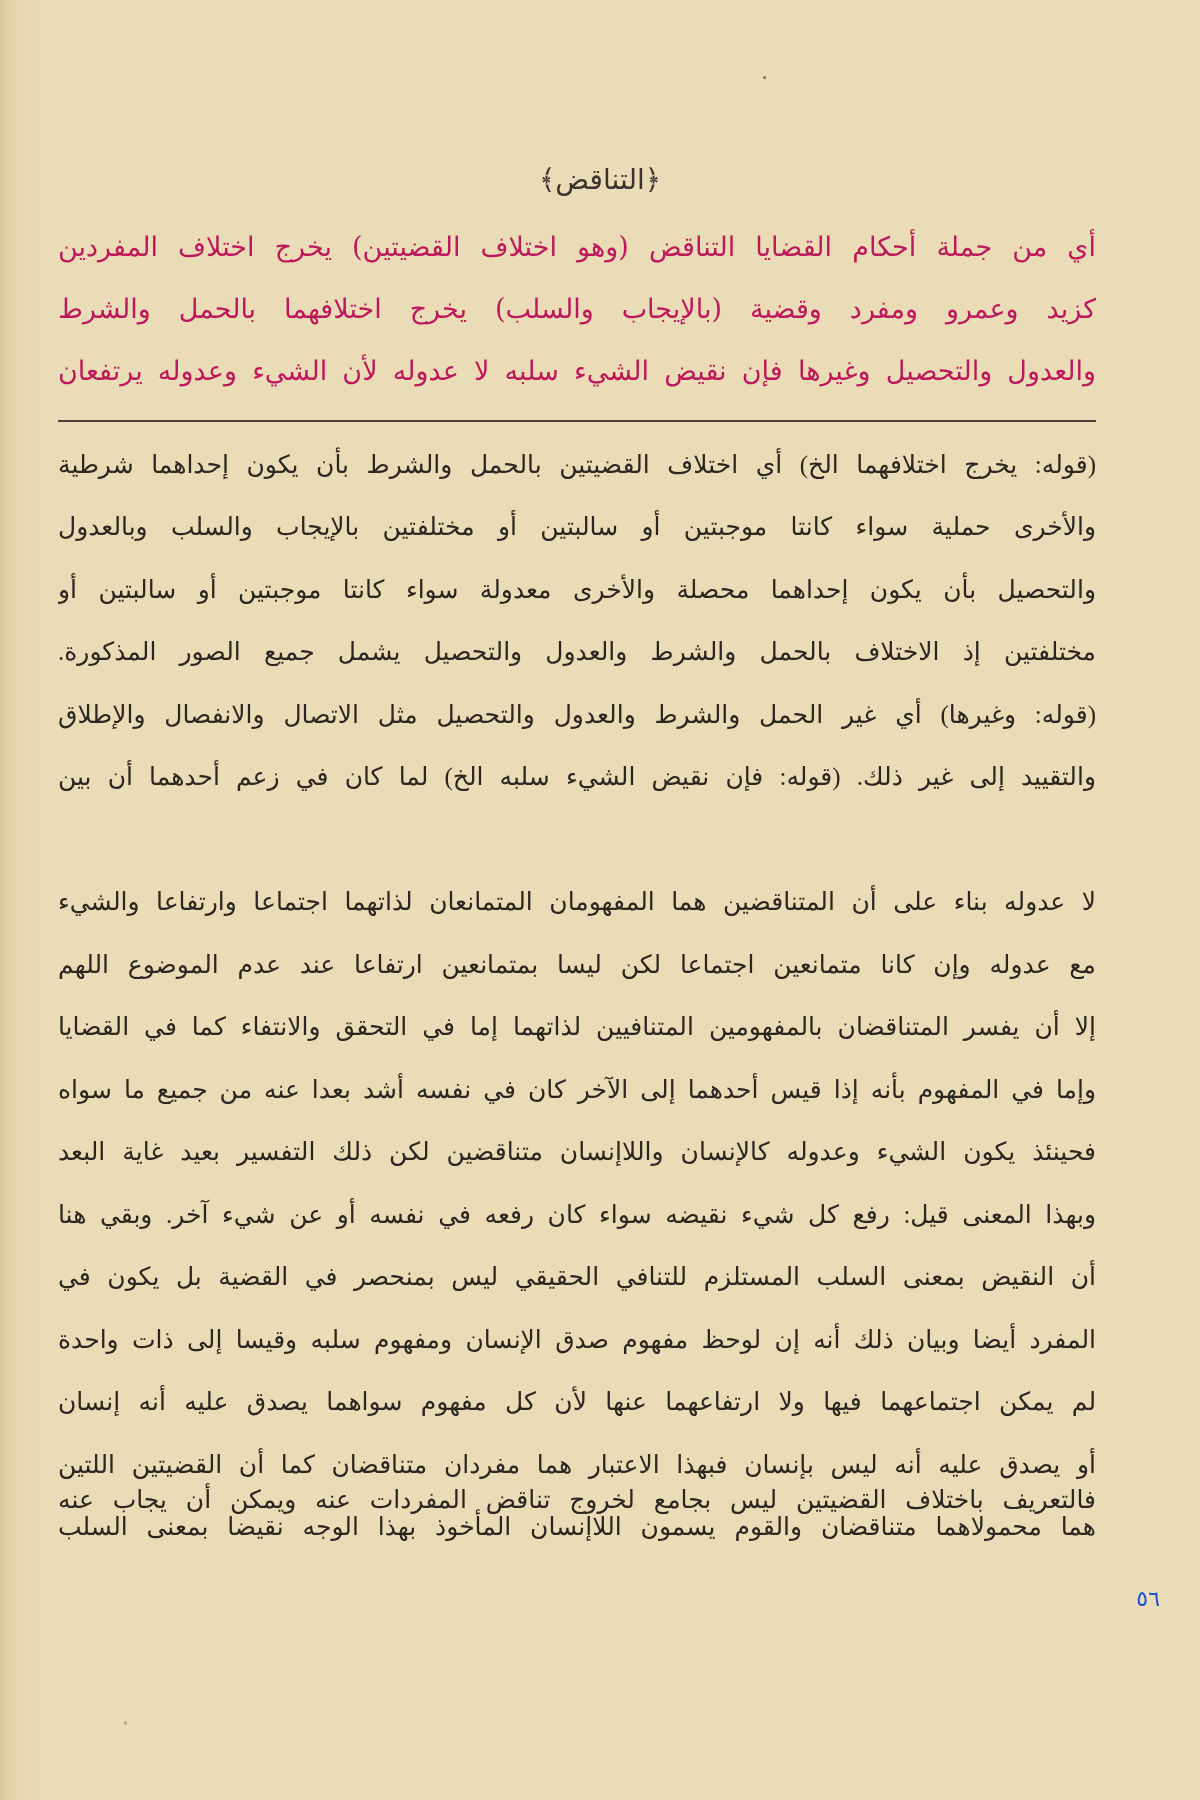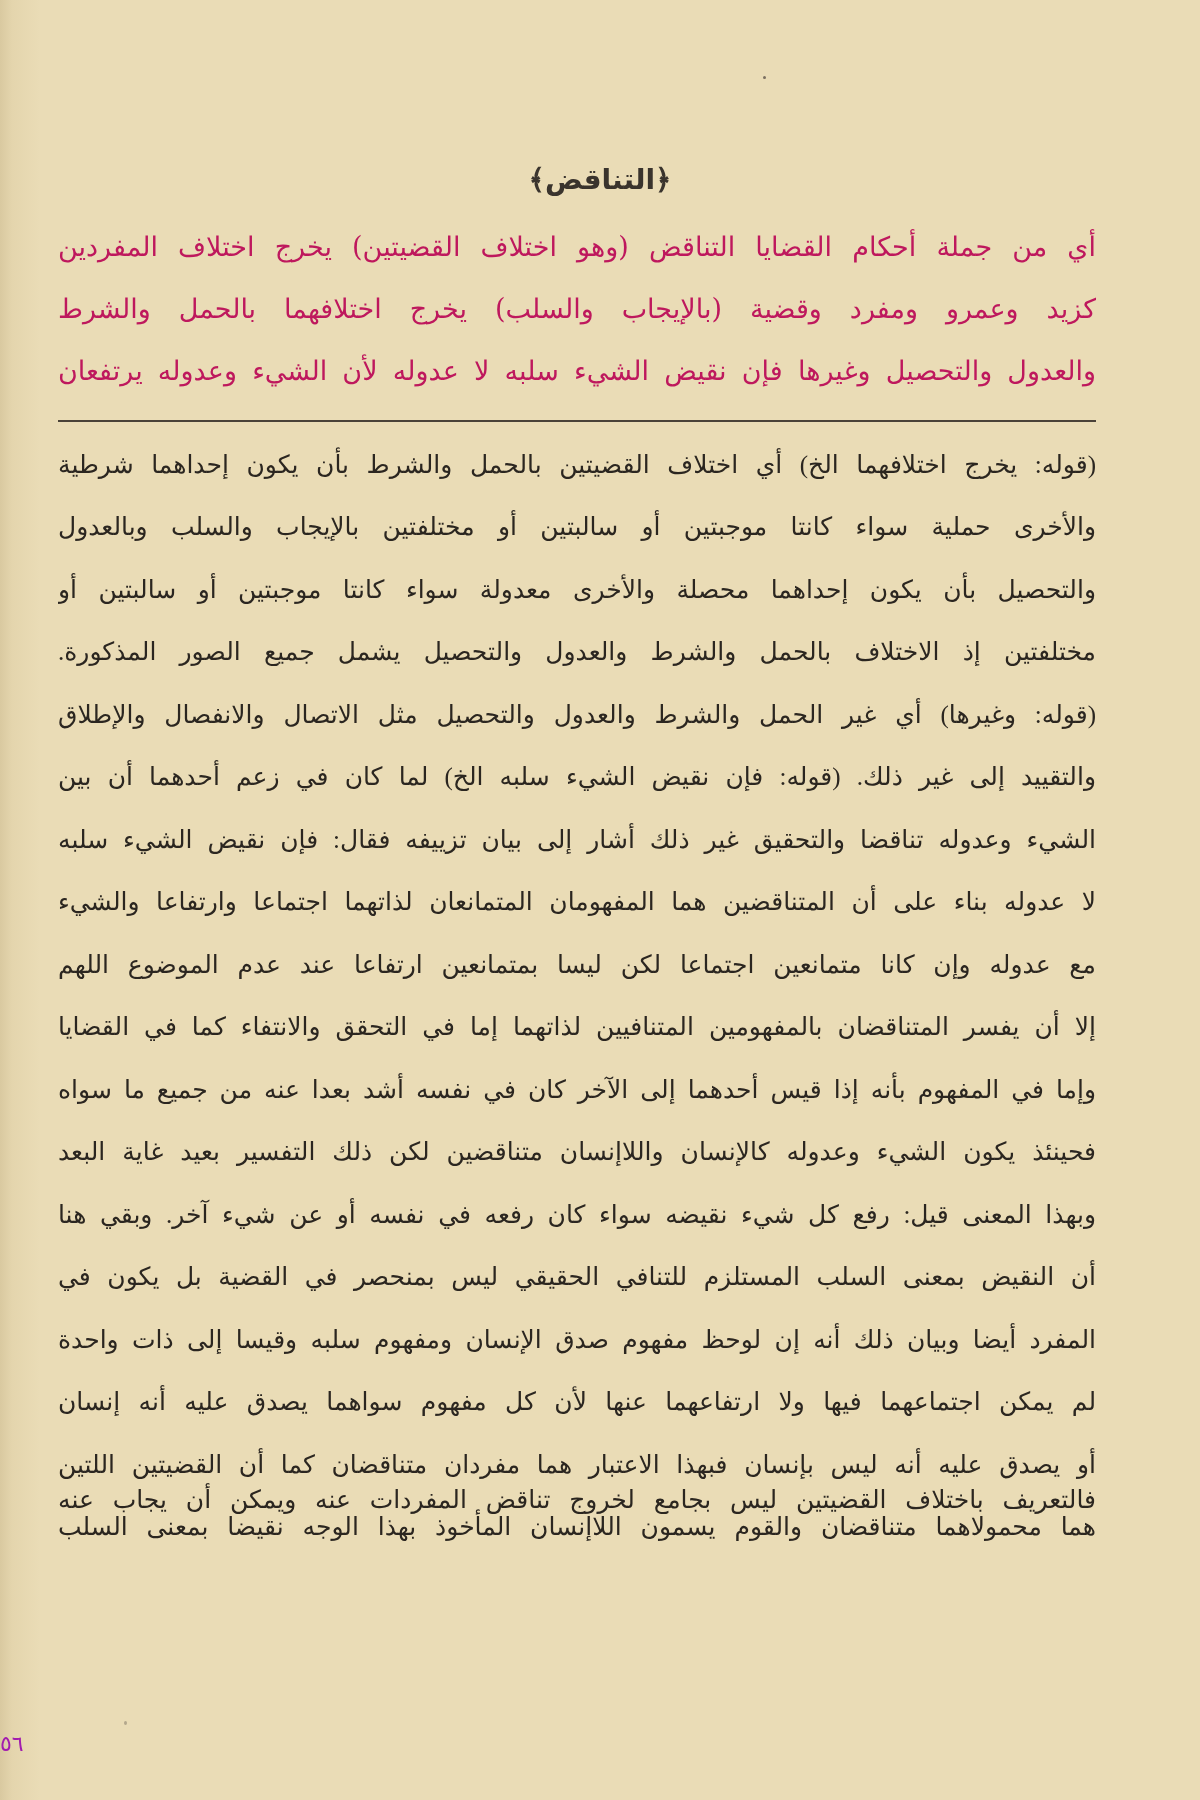--- a/index.html
+++ b/index.html
@@ -29,21 +29,21 @@
       border-radius: 50%;
       background: #7a6f60;
     }
     .title {
       position: absolute;
       left: 0; width: 1200px;
       top: 158px;
       height: 44px;
       text-align: center;
       font-family: "DejaVu Sans", sans-serif;
-      font-weight: bold;
+      font-weight: normal;
       font-size: 28px;
       line-height: 44px;
       direction: rtl;
       color: #3a342d;
     }
     .line {
       position: absolute;
       left: 58px;
       width: 1038px;
       direction: rtl;
@@ -70,26 +70,26 @@
       position: absolute;
       left: 58px;
       width: 1038px;
       top: 420px;
       height: 2px;
       background: #4a4238;
     }
     .page-number {
       position: absolute;
       left: 0; width: 1160px;
-      top: 1728px;
-      text-align: left;
+      top: 1583px;
+      text-align: right;
       font-family: "DejaVu Sans", sans-serif;
       font-size: 22px;
       line-height: 32px;
-      color: #a21caf;
+      color: #1d4ed8;
     }
     .speck {
       position: absolute;
       left: 124px; top: 1721px;
       width: 3px; height: 4px;
       background: #b3a78c;
       border-radius: 50%;
     }
   </style>
 </head>
@@ -105,21 +105,20 @@
   <div class="line main-line" style="top:346px">والعدول والتحصيل وغيرها فإن نقيض الشيء سلبه لا عدوله لأن الشيء وعدوله يرتفعان</div>
 
   <div class="separator"></div>
 
   <div class="line fn-line" style="top:441px">(قوله: يخرج اختلافهما الخ) أي اختلاف القضيتين بالحمل والشرط بأن يكون إحداهما شرطية</div>
   <div class="line fn-line" style="top:503px">والأخرى حملية سواء كانتا موجبتين أو سالبتين أو مختلفتين بالإيجاب والسلب وبالعدول</div>
   <div class="line fn-line" style="top:566px">والتحصيل بأن يكون إحداهما محصلة والأخرى معدولة سواء كانتا موجبتين أو سالبتين أو</div>
   <div class="line fn-line" style="top:628px">مختلفتين إذ الاختلاف بالحمل والشرط والعدول والتحصيل يشمل جميع الصور المذكورة.</div>
   <div class="line fn-line" style="top:691px">(قوله: وغيرها) أي غير الحمل والشرط والعدول والتحصيل مثل الاتصال والانفصال والإطلاق</div>
   <div class="line fn-line" style="top:753px">والتقييد إلى غير ذلك. (قوله: فإن نقيض الشيء سلبه الخ) لما كان في زعم أحدهما أن بين</div>
-  <div class="line fn-line" style="top:816px">الشيء وعدوله تناقضا والتحقيق غير ذلك أشار إلى بيان تزييفه فقال: فإن نقيض الشيء سلبه</div>
   <div class="line fn-line" style="top:878px">لا عدوله بناء على أن المتناقضين هما المفهومان المتمانعان لذاتهما اجتماعا وارتفاعا والشيء</div>
   <div class="line fn-line" style="top:941px">مع عدوله وإن كانا متمانعين اجتماعا لكن ليسا بمتمانعين ارتفاعا عند عدم الموضوع اللهم</div>
   <div class="line fn-line" style="top:1003px">إلا أن يفسر المتناقضان بالمفهومين المتنافيين لذاتهما إما في التحقق والانتفاء كما في القضايا</div>
   <div class="line fn-line" style="top:1066px">وإما في المفهوم بأنه إذا قيس أحدهما إلى الآخر كان في نفسه أشد بعدا عنه من جميع ما سواه</div>
   <div class="line fn-line" style="top:1128px">فحينئذ يكون الشيء وعدوله كالإنسان واللاإنسان متناقضين لكن ذلك التفسير بعيد غاية البعد</div>
   <div class="line fn-line" style="top:1191px">وبهذا المعنى قيل: رفع كل شيء نقيضه سواء كان رفعه في نفسه أو عن شيء آخر. وبقي هنا</div>
   <div class="line fn-line" style="top:1253px">أن النقيض بمعنى السلب المستلزم للتنافي الحقيقي ليس بمنحصر في القضية بل يكون في</div>
   <div class="line fn-line" style="top:1316px">المفرد أيضا وبيان ذلك أنه إن لوحظ مفهوم صدق الإنسان ومفهوم سلبه وقيسا إلى ذات واحدة</div>
   <div class="line fn-line" style="top:1378px">لم يمكن اجتماعهما فيها ولا ارتفاعهما عنها لأن كل مفهوم سواهما يصدق عليه أنه إنسان</div>
   <div class="line fn-line" style="top:1441px">أو يصدق عليه أنه ليس بإنسان فبهذا الاعتبار هما مفردان متناقضان كما أن القضيتين اللتين</div>

